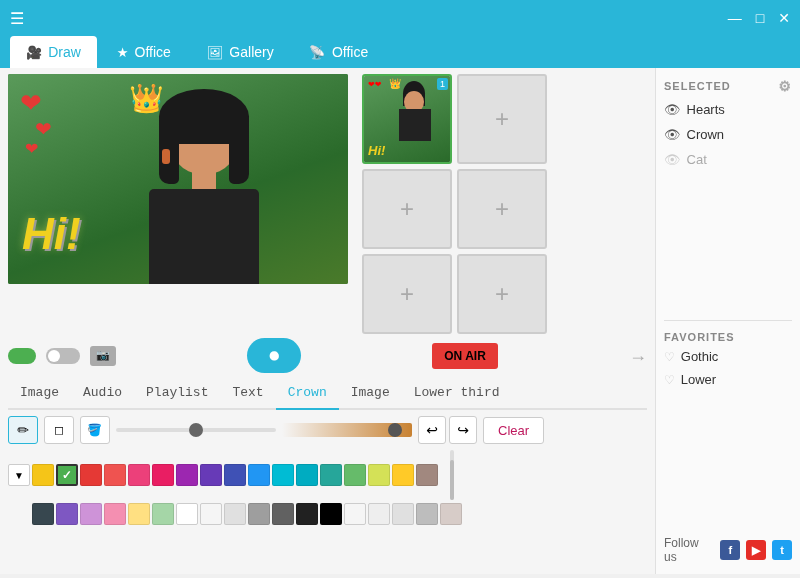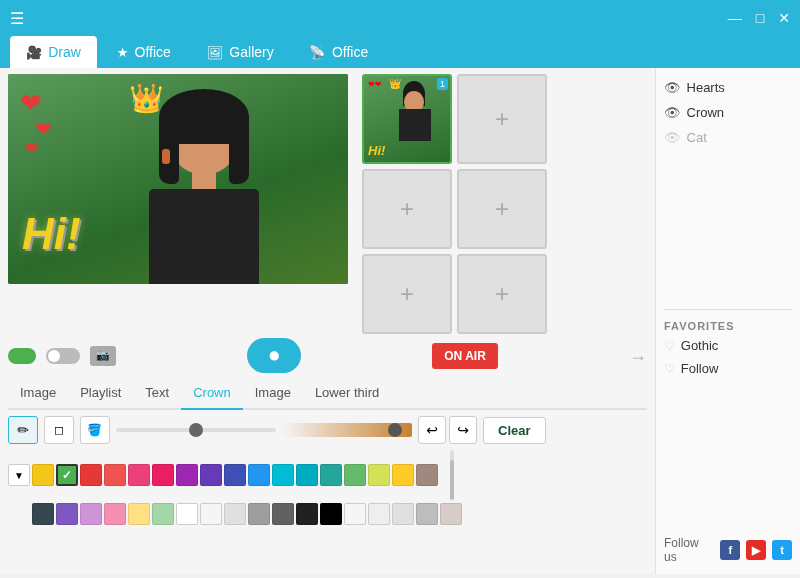--- a/index.html
+++ b/index.html
@@ -146,40 +146,41 @@
       padding: 8px 24px;
       color: white;
       font-size: 18px;
       cursor: pointer;
     }
     .on-air-btn {
       background: #e53935;
       border: none;
       border-radius: 3px;
       padding: 6px 12px;
-      color: #ffffff;
+      color: #000000;
       font-size: 12px;
       font-weight: bold;
       cursor: pointer;
     }
 
     
     .effect-tabs {
       display: flex;
       gap: 0;
       border-bottom: 2px solid #e0e0e0;
       margin: 0;
     }
     .effect-tab {
       padding: 8px 12px;
       font-size: 13px;
       color: #555;
       cursor: pointer;
       border-bottom: 2px solid transparent;
       margin-bottom: -2px;
+      font-family: Liberation Mono, monospace;
     }
     .effect-tab.active {
       color: #29b6d8;
       border-bottom: 2px solid #29b6d8;
     }
 
     
     .draw-tools-row {
       display: flex;
       align-items: center;
@@ -259,22 +260,21 @@
       justify-content: center;
       font-size: 14px;
     }
     .clear-btn {
       padding: 5px 14px;
       border: 1px solid #ccc;
       background: white;
       border-radius: 3px;
       cursor: pointer;
       font-size: 13px;
-      color: #14532d;
-      font-weight: bold;
+      color: #be185d;
     }
 
     
     .color-palette {
       display: flex;
       flex-direction: column;
       gap: 3px;
       padding: 2px 0;
     }
     .color-row {
@@ -542,20 +542,21 @@
         <div style="flex:1;"></div>
         <button class="record-btn" style="padding:6px 22px;font-size:20px;background:#29b6d8;border:none;border-radius:20px;color:white;cursor:pointer;">⏺</button>
         <div style="flex:1;"></div>
         <button class="on-air-btn">ON AIR</button>
         <div style="flex:1;"></div>
         <span style="font-size:18px;color:#aaa;cursor:pointer;">→</span>
       </div>
 
       <div class="effect-tabs">
         <div class="effect-tab">Image</div>
+        <div class="effect-tab">Audio</div>
         <div class="effect-tab">Playlist</div>
         <div class="effect-tab">Text</div>
         <div class="effect-tab active">Crown</div>
         <div class="effect-tab">Image</div>
         <div class="effect-tab">Lower third</div>
       </div>
 
       <div class="draw-tools-row">
         <button class="tool-btn active">
           <span>✏</span>
@@ -634,20 +635,24 @@
           <div class="color-swatch" style="background:#f5f5f5;border:1px solid #ccc;"></div>
           <div class="color-swatch" style="background:#eeeeee;border:1px solid #ccc;"></div>
           <div class="color-swatch" style="background:#e0e0e0;"></div>
           <div class="color-swatch" style="background:#bdbdbd;"></div>
           <div class="color-swatch" style="background:#d7ccc8;"></div>
         </div>
       </div>
     </div>
 
     <div class="selected-panel">
+      <div class="panel-header">
+        <span>SELECTED</span>
+        <span style="cursor:pointer;font-size:14px;color:#aaa;">⚙</span>
+      </div>
 
       <div class="panel-item">
         <span class="eye-icon">👁</span>
         <span>Hearts</span>
       </div>
       <div class="panel-item">
         <span class="eye-icon">👁</span>
         <span>Crown</span>
       </div>
       <div class="panel-item dimmed">
@@ -662,21 +667,21 @@
       <div class="favorites-section">
         <div class="panel-header">
           <span>FAVORITES</span>
         </div>
         <div class="fav-item">
           <span class="heart-icon">♡</span>
           <span>Gothic</span>
         </div>
         <div class="fav-item">
           <span class="heart-icon">♡</span>
-          <span>Follow</span>
+          <span>Lower</span>
         </div>
       </div>
 
       <div style="flex:1;"></div>
 
       <div class="follow-us">
         <span>Follow us</span>
         <div class="social-icon fb-icon">f</div>
         <div class="social-icon yt-icon">▶</div>
         <div class="social-icon tw-icon">t</div>

